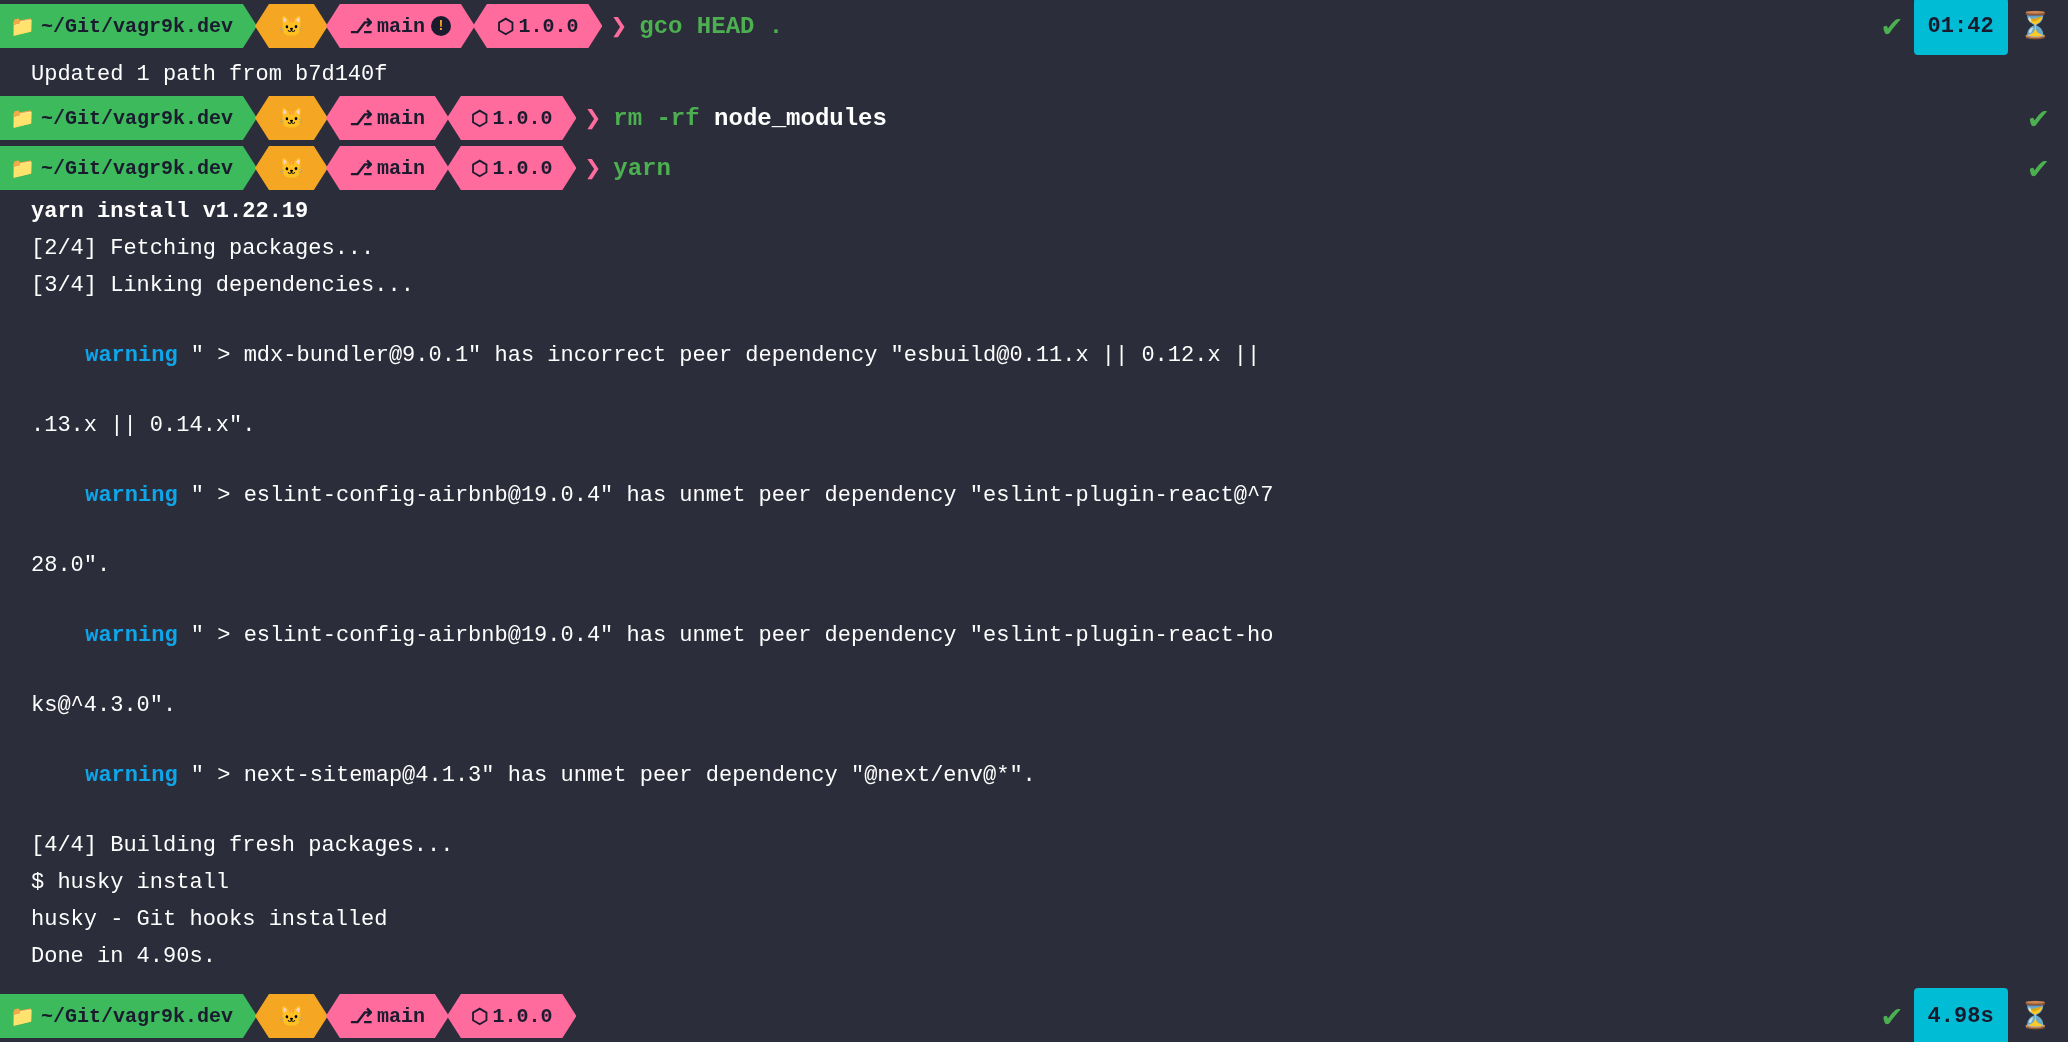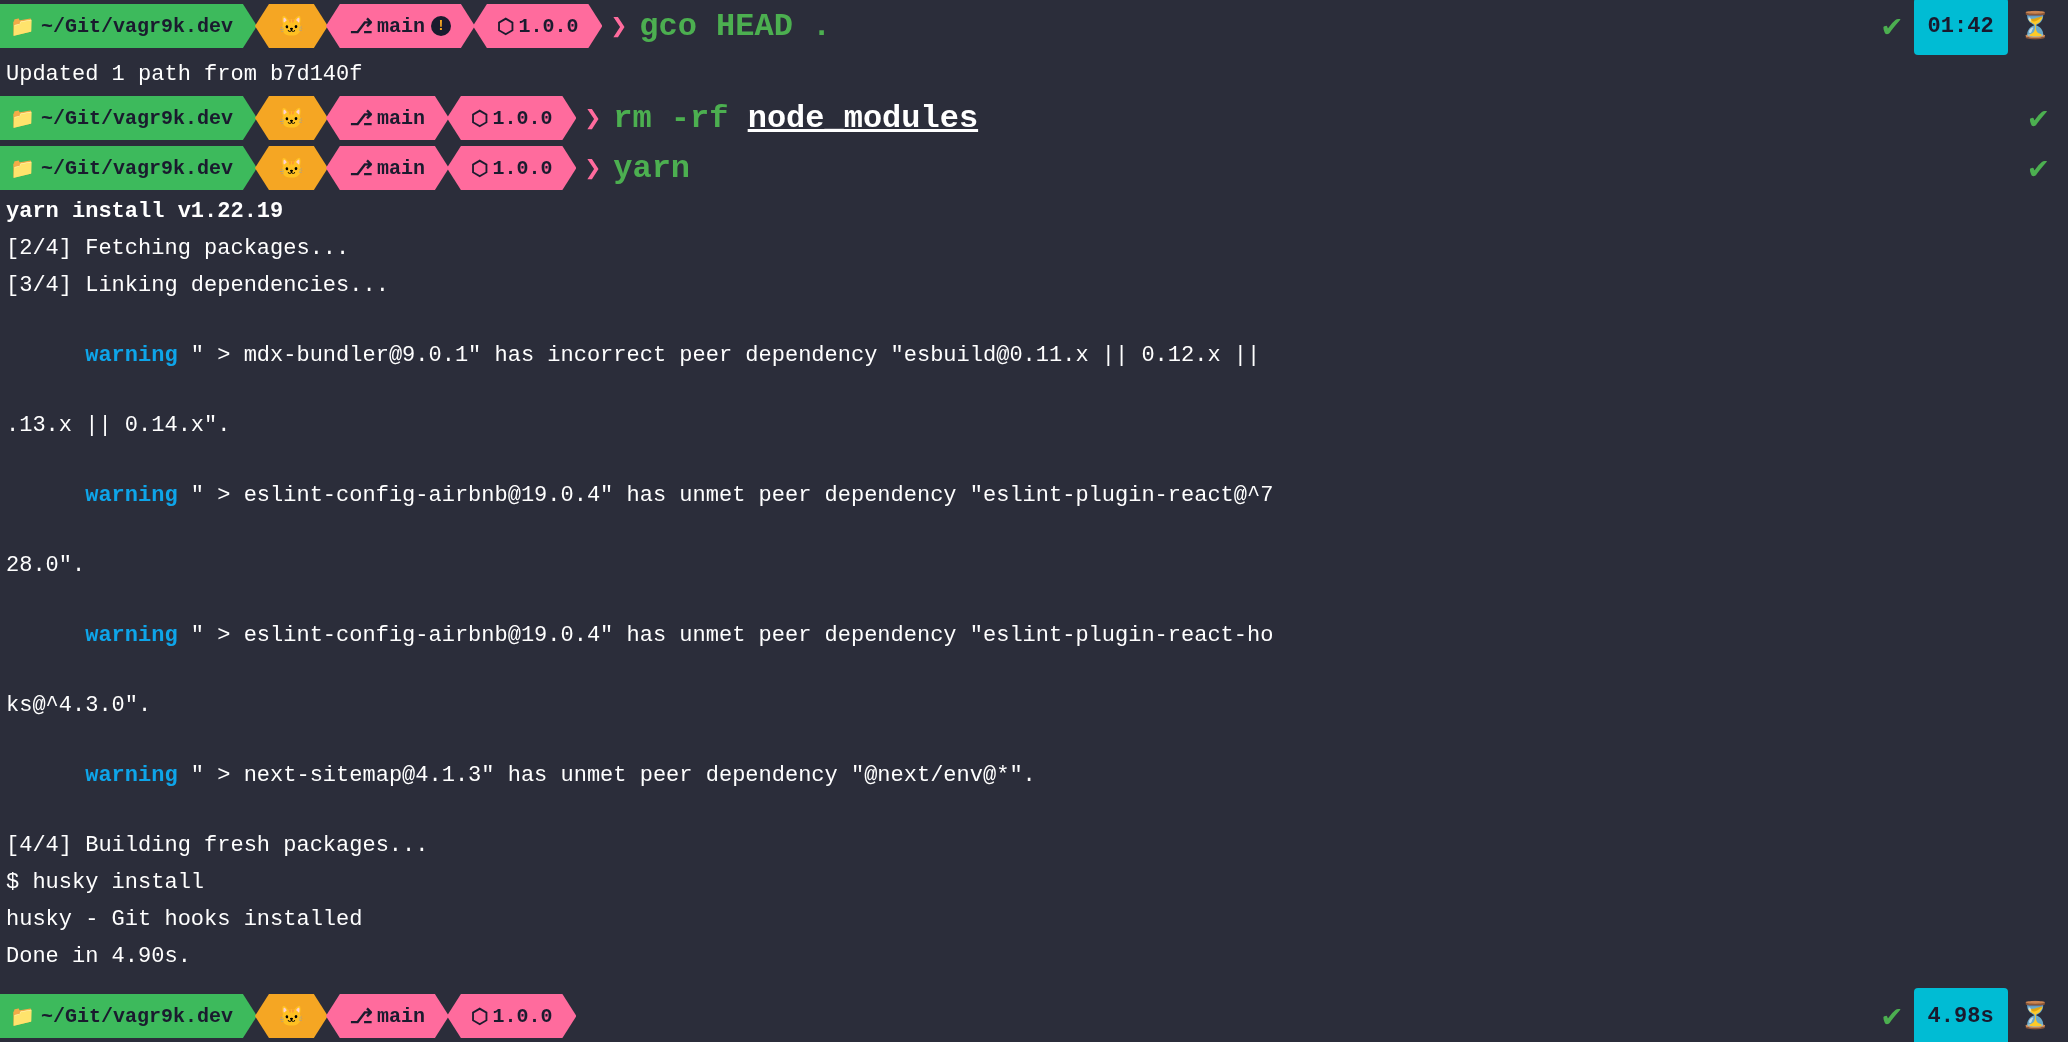--- a/index.html
+++ b/index.html
@@ -41,21 +41,21 @@
       padding: 4px 0;
     }
 
     .line {
       padding: 2px 6px;
       font-size: 22px;
       white-space: pre;
       line-height: 1.5;
     }
 
-    .line.white { color: #ffffff; }
+    .line.white { color: #ffffff; margin-left: 25px; }
 
     .warn-label { color: #0ea5e9; font-weight: bold; }
     .warn-text { color: #ffffff; }
 
     
     .prompt-row {
       display: flex;
       align-items: center;
       height: 50px;
       position: relative;
@@ -108,28 +108,27 @@
     .pill-arrow {
       background: transparent;
       color: #ff6b9d;
       font-size: 30px;
       margin-left: 4px;
     }
 
     .cmd-green {
       color: #4caf50;
       font-weight: bold;
-      font-size: 32px;
+      font-size: 24px;
       margin-left: 12px;
     }
 
     .cmd-bold-white {
       color: #ffffff;
       font-weight: bold;
-      text-decoration: underline;
     }
 
     .header-right-area {
       margin-left: auto;
       display: flex;
       align-items: center;
       gap: 12px;
       padding-right: 16px;
     }
   </style>

